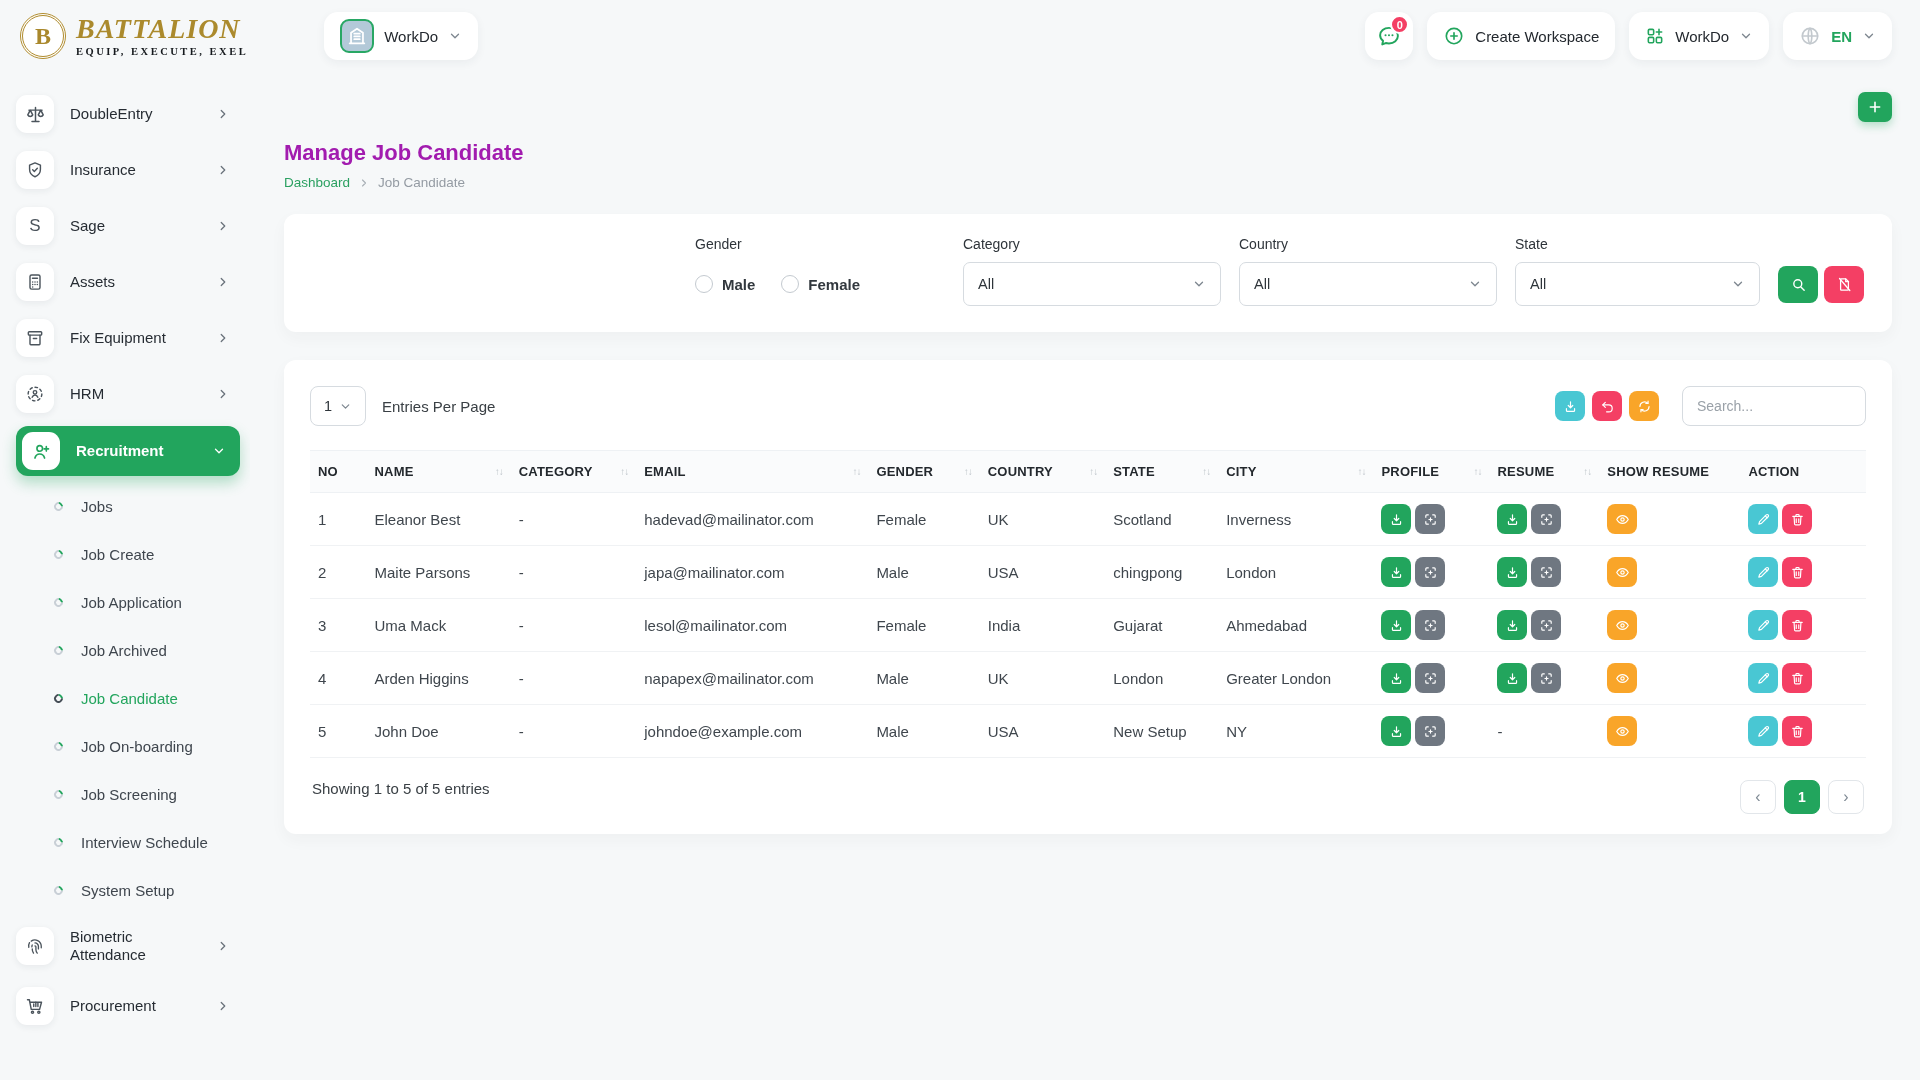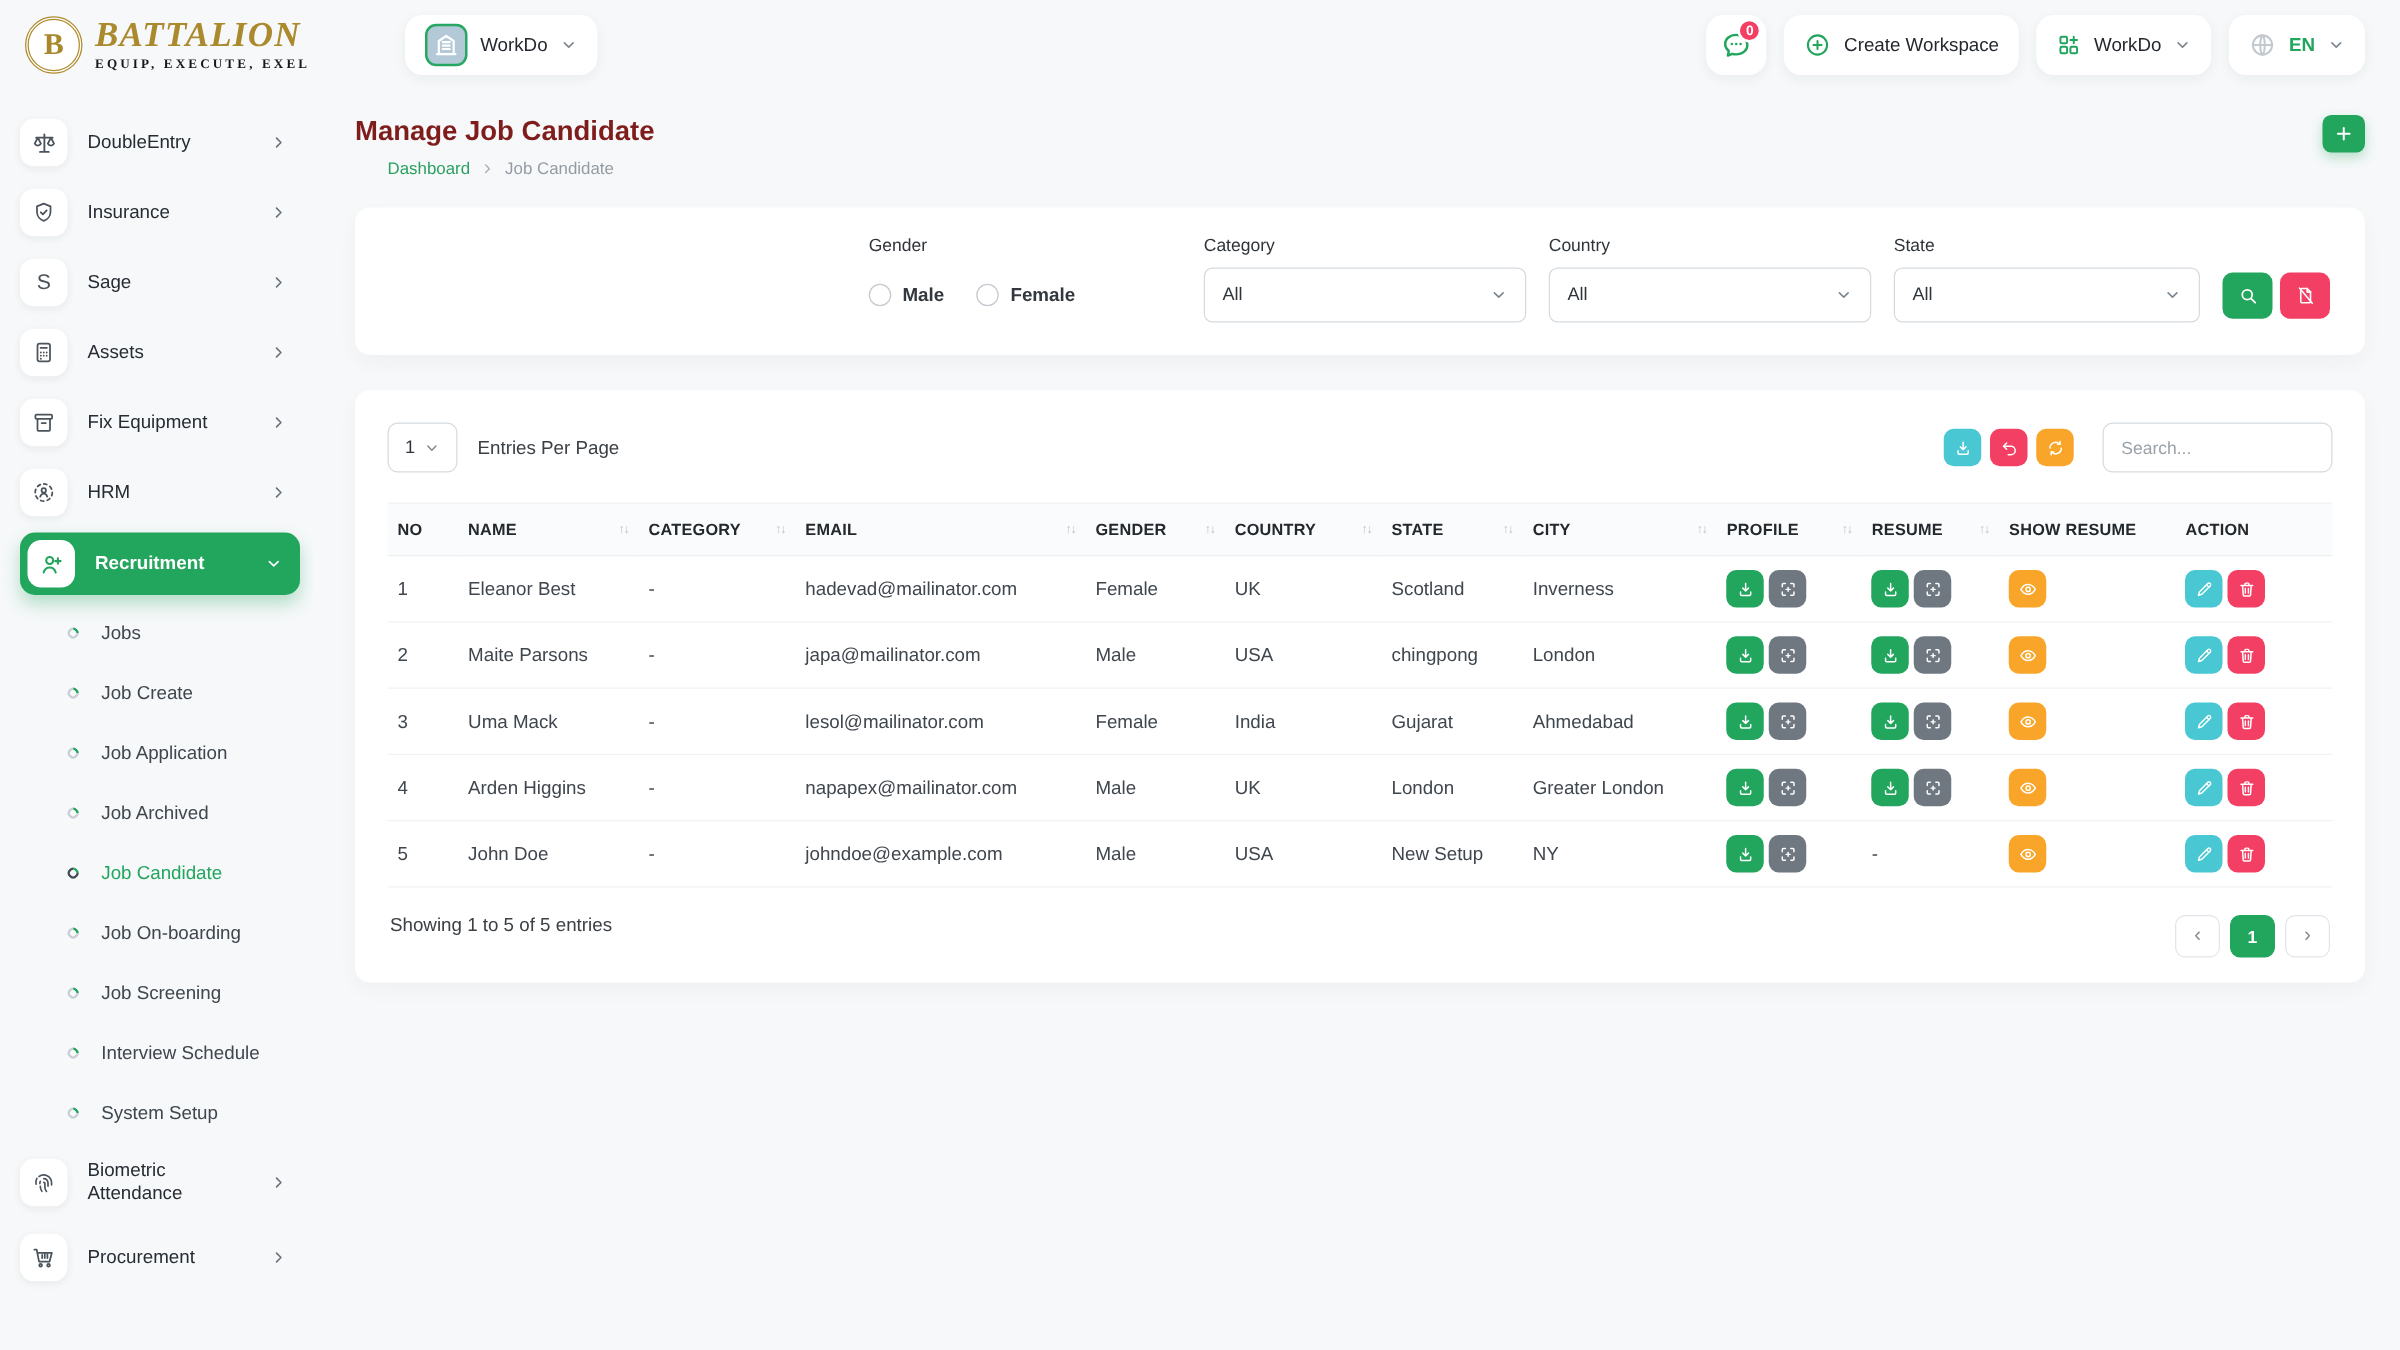--- a/index.html
+++ b/index.html
@@ -49,23 +49,23 @@
   .active-module .side-chev { color:#fff; margin-right:14px; }
   .sub-item { display:flex; align-items:center; height:48px; padding-left:38px; cursor:pointer; }
   .bullet { width:9px; height:9px; border-radius:50%; border:2px solid #c8cfd6; border-top-color:#22a55d; transform:rotate(45deg); flex:none; }
   .sub-label { margin-left:18px; font-size:15px; color:#3f464e; }
   .sub-item.active .bullet { border-color:#444c55; border-top-color:#22a55d; }
   .sub-item.active .sub-label { color:#22a55d; }
   .side-item .two-line { width:118px; }
 
   
   .page-head { display:flex; justify-content:space-between; align-items:flex-start; margin-top:2px; }
-  .page-title { font-size:22px; font-weight:700; color:#7f1d1d; }
+  .page-title { font-size:22px; font-weight:700; color:#a21caf;margin-top:48px; }
   .breadcrumb { display:flex; align-items:center; gap:8px; margin-top:9px; font-size:13.5px; }
-  .bc-root { color:#2ba061; cursor:pointer;margin-left:26px; }
+  .bc-root { color:#2ba061; cursor:pointer; }
   .bc-sep { color:#a8afb6; font-size:13px; }
   .bc-cur { color:#949ba3; }
   .add-btn { width:34px; height:30px; border:none; border-radius:7px; background:#22a55d; color:#fff;
     display:flex; align-items:center; justify-content:center; cursor:pointer; box-shadow:0 4px 9px rgba(34,165,93,.3); }
 
   
   .card { background:#fff; border-radius:12px; box-shadow:0 6px 16px rgba(40,50,60,.04); }
   .filter-card { margin-top:24px; padding:22px 28px 26px; display:flex; justify-content:flex-end; align-items:flex-start; gap:18px; }
   .fgroup { display:flex; flex-direction:column; gap:10px; }
   .flabel { font-size:14px; color:#2e343a; }

